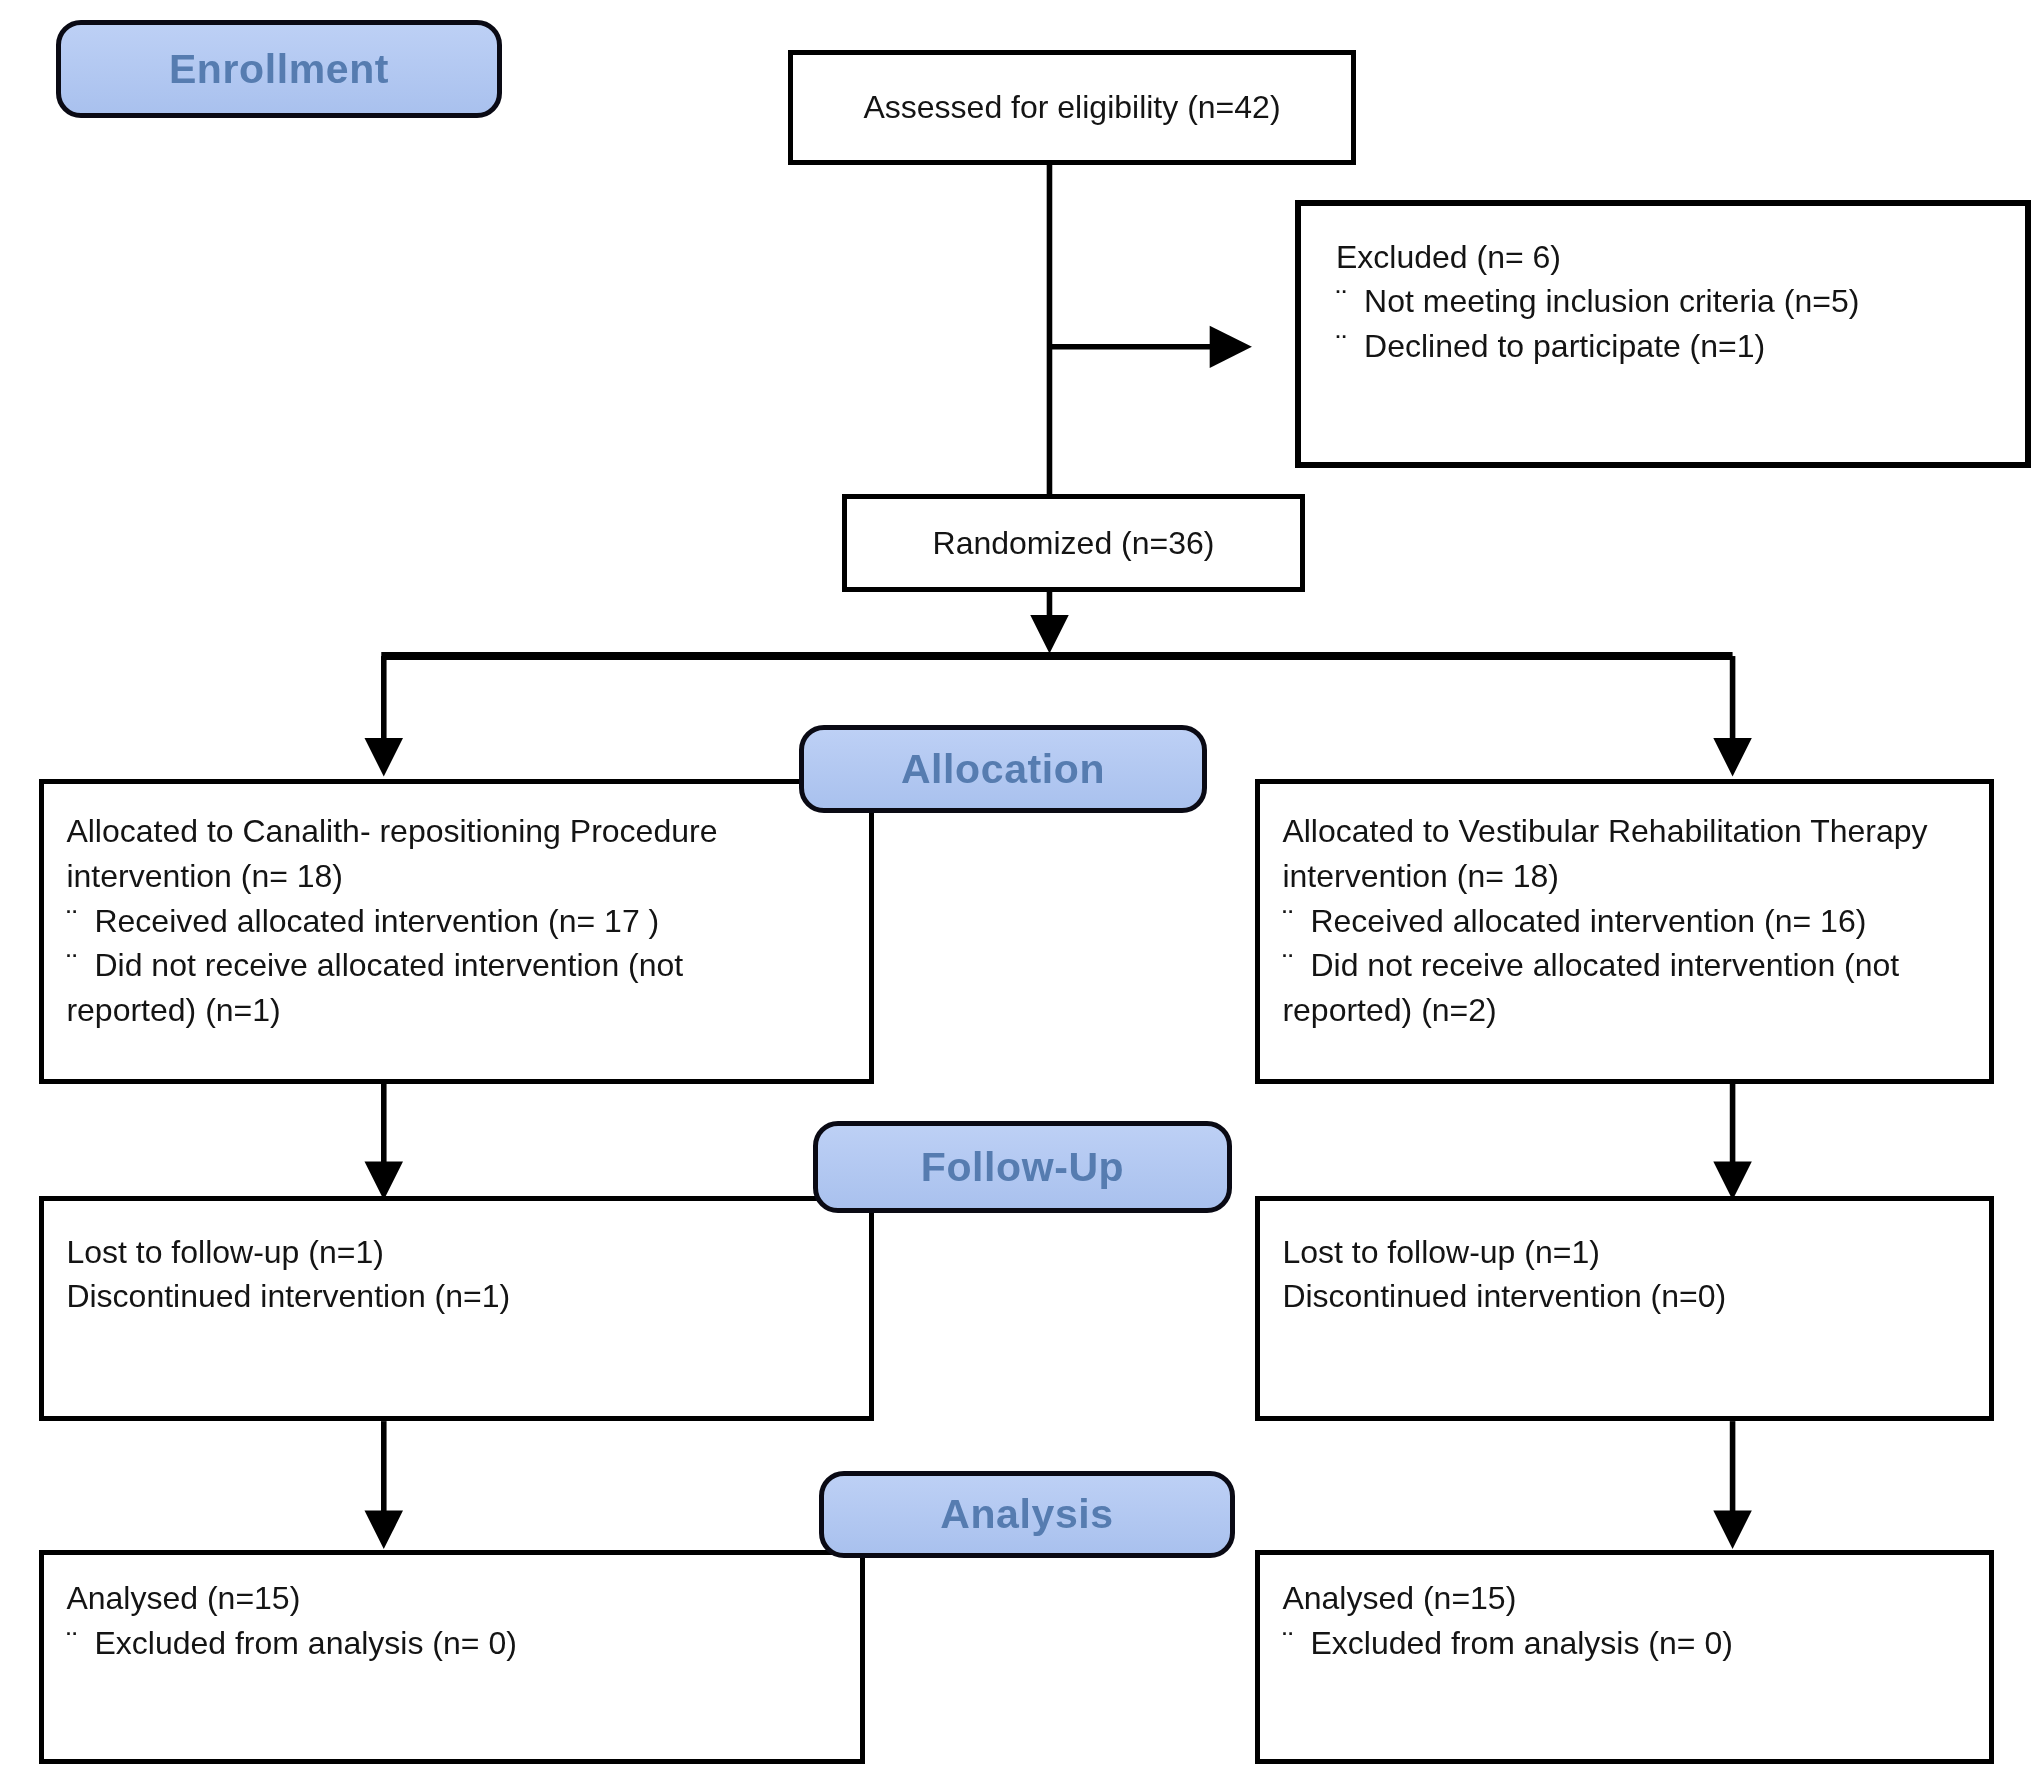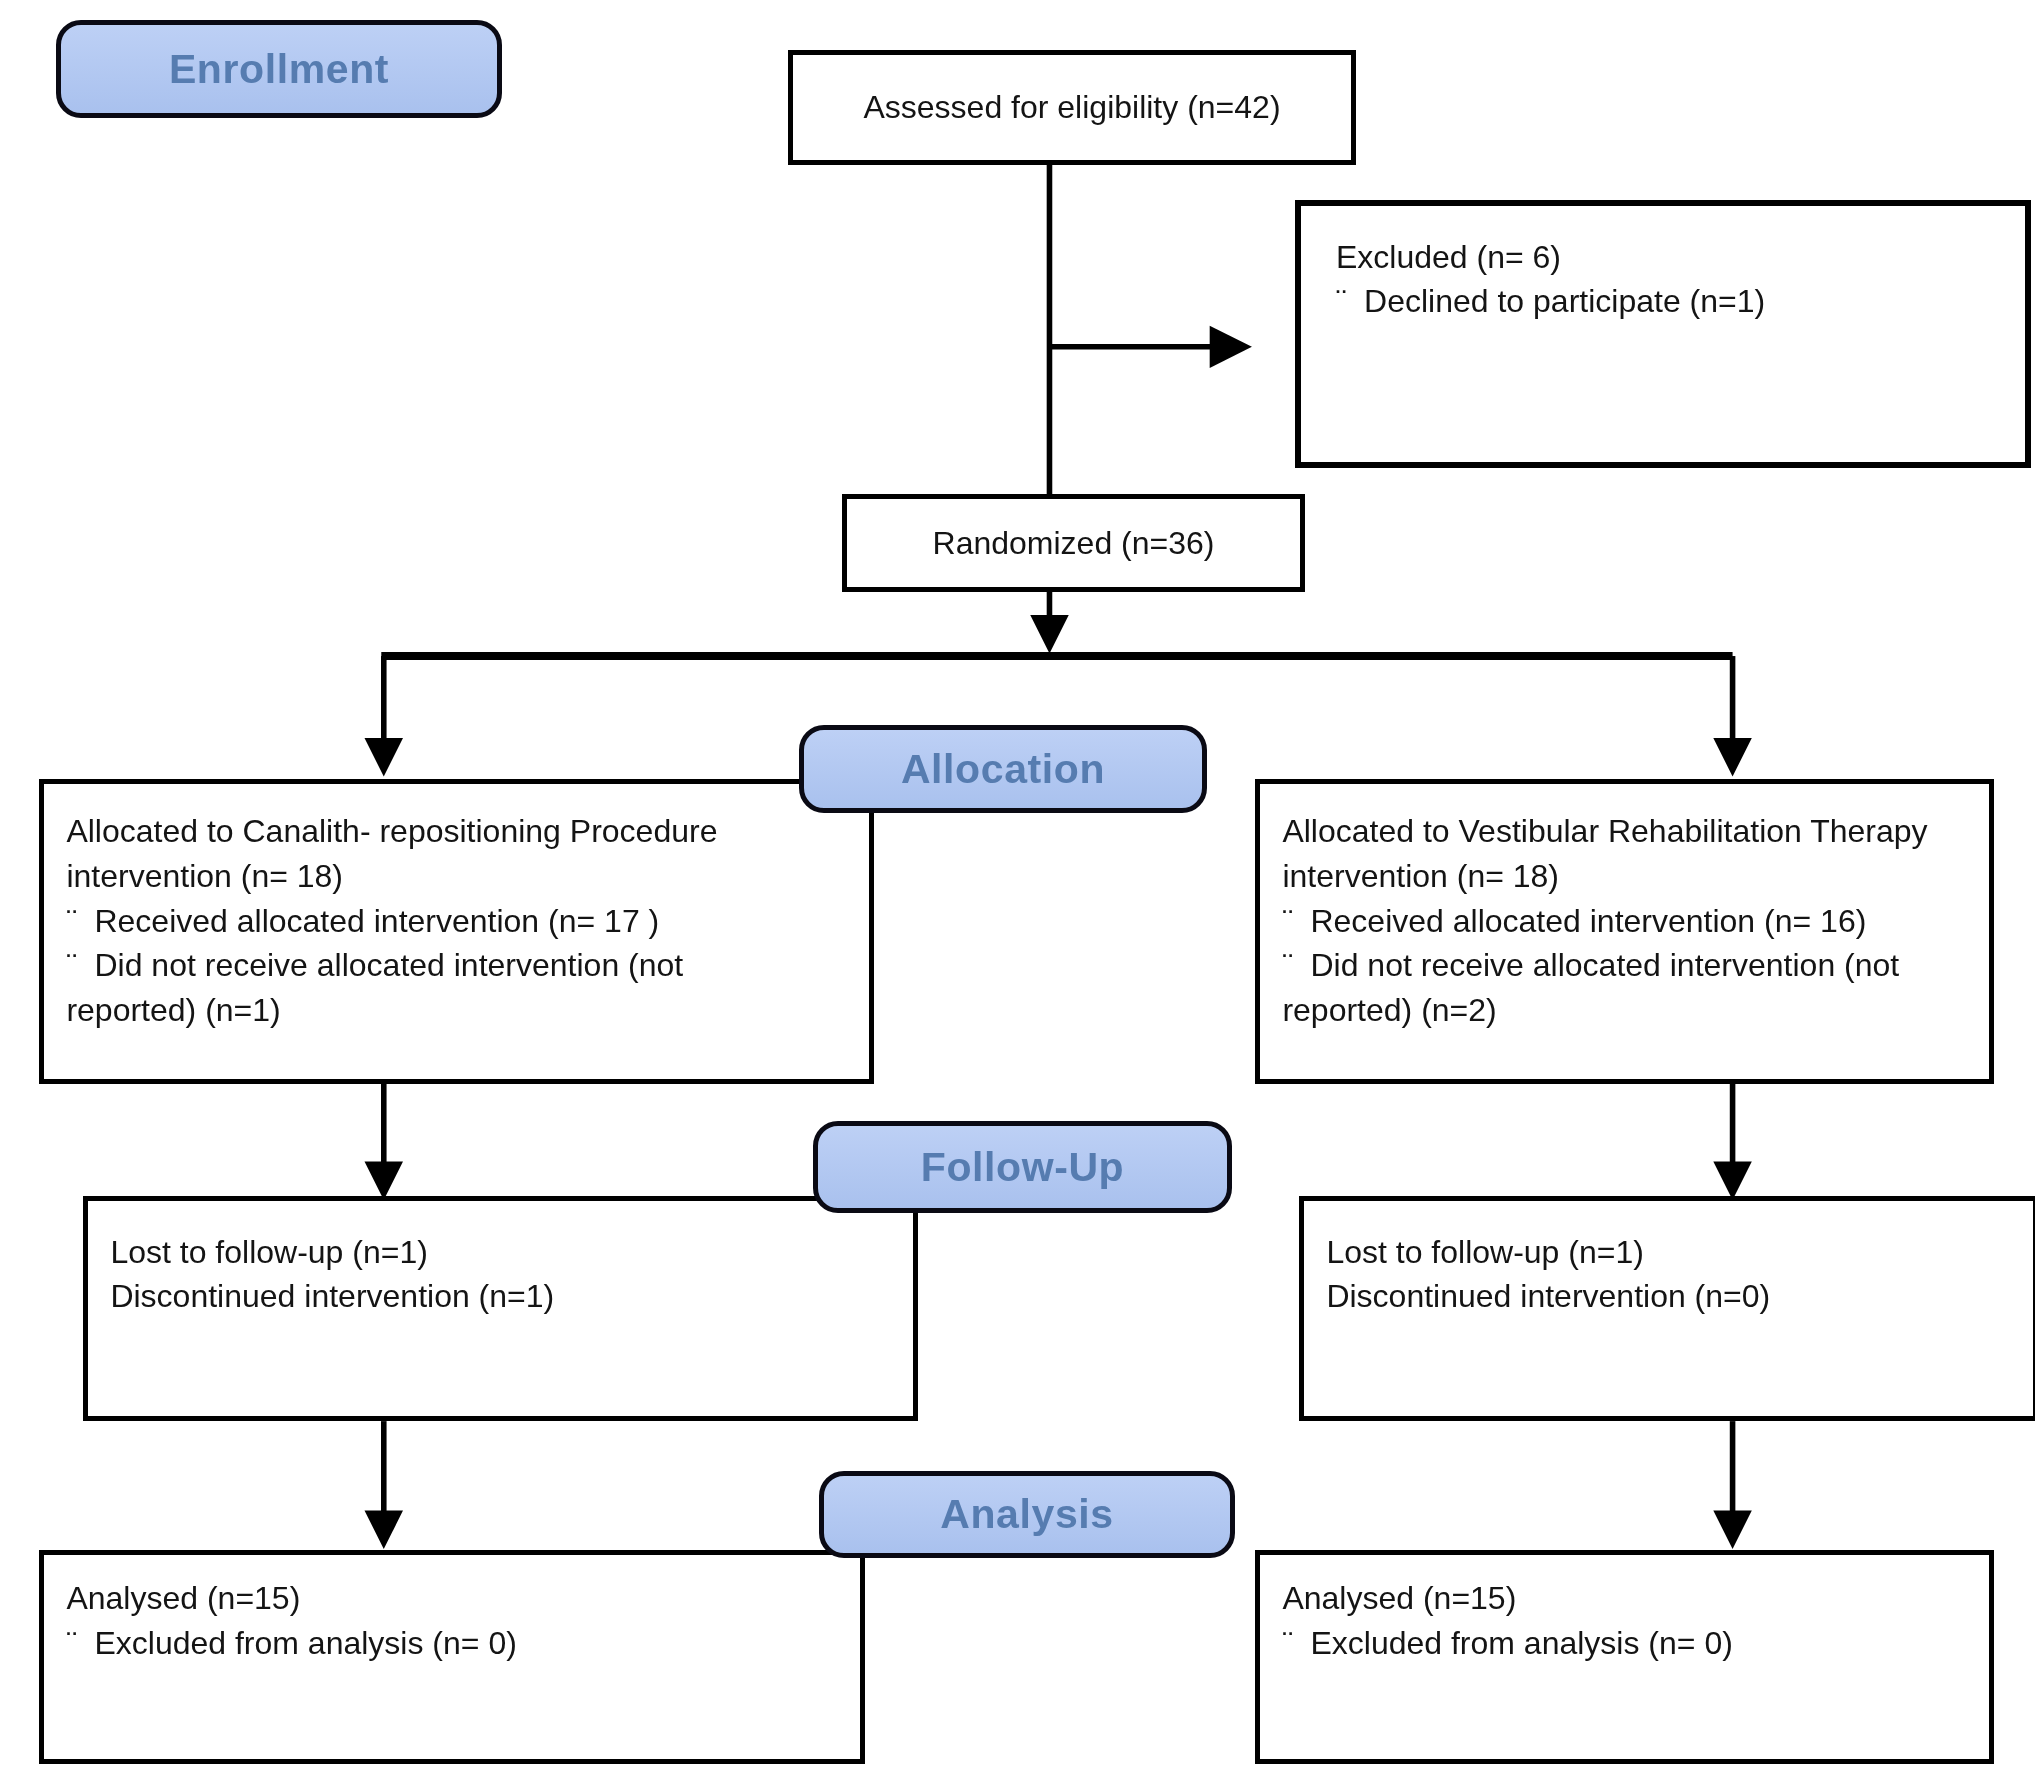--- a/index.html
+++ b/index.html
@@ -18,21 +18,21 @@
     box-sizing:border-box;
     color:var(--box-text,#111111);
     font-size:32px;
     line-height:1.40;
     z-index:2;
   }
   .box.thick { border-width:6.2px; }
   .box.center { display:flex; align-items:center; justify-content:center; text-align:center; }
   .pad-excluded { padding:28.6px 17.4px 0 35px; }
   .pad-alloc    { padding:25px 16px 0 22.4px; }
-  .pad-fu       { padding:28.6px 16px 0 22.4px;margin-left:44px; }
+  .pad-fu       { padding:28.6px 16px 0 22.4px; }
   .pad-an       { padding:21px 16px 0 22.4px; }
   .blt { display:inline-block; margin-right:17.4px; }
   .phase {
     position:absolute;
     background:linear-gradient(180deg, var(--phase-fill-top,#bdd0f5), var(--phase-fill-bottom,#a9c1ee));
     border:5.6px solid var(--phase-border,#0a0a14);
     border-radius:25px;
     box-sizing:border-box;
     display:flex; align-items:center; justify-content:center;
     font-weight:bold;
@@ -90,20 +90,21 @@
   <div class="phase" style="left:819px; top:1471px; width:416px; height:87px;">
     <span>Analysis</span>
   </div>
 
   <div class="box center" style="left:788px; top:50px; width:568px; height:115px;">
     <span>Assessed for eligibility (n=42)</span>
   </div>
 
   <div class="box thick pad-excluded" style="left:1255px; top:200px; width:736px; height:268px;margin-left:40px;">
       <div class="line"><span>Excluded (n= 6)</span></div>
+      <div class="line"><span class="blt">¨</span><span>Not meeting inclusion criteria (n=5)</span></div>
       <div class="line"><span class="blt">¨</span><span>Declined to participate (n=1)</span></div>
     </div>
 
   <div class="box center" style="left:842px; top:494px; width:463px; height:98px;">
     <span>Randomized (n=36)</span>
   </div>
 
   <div class="box pad-alloc" style="left:39px; top:779px; width:835px; height:305px;">
       <div class="line"><span>Allocated to Canalith- repositioning Procedure</span></div>
       <div class="line"><span>intervention (n= 18)</span></div>

